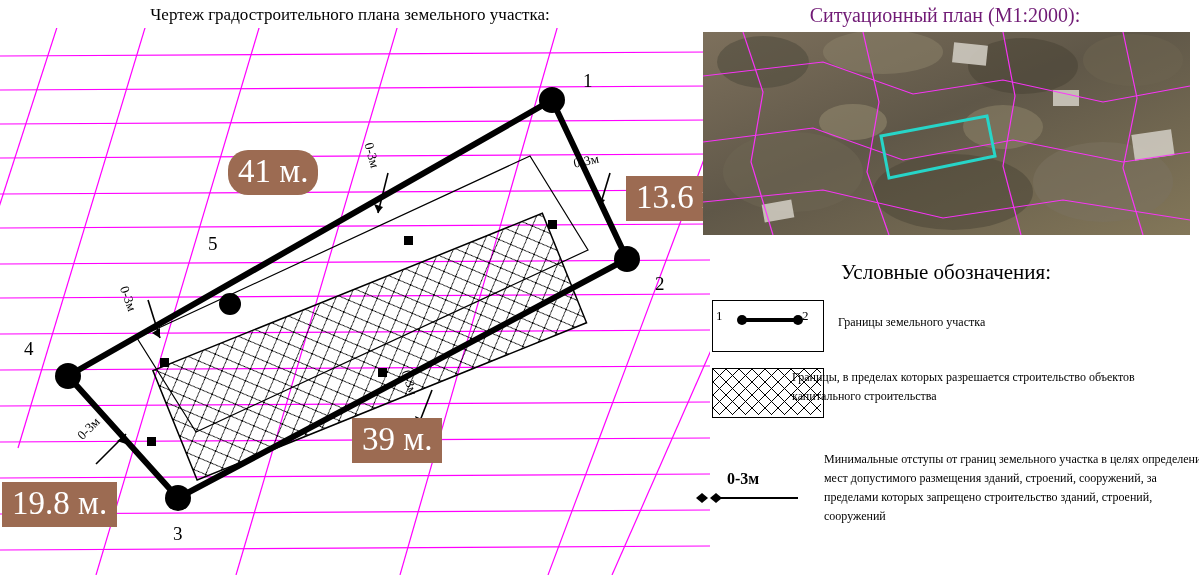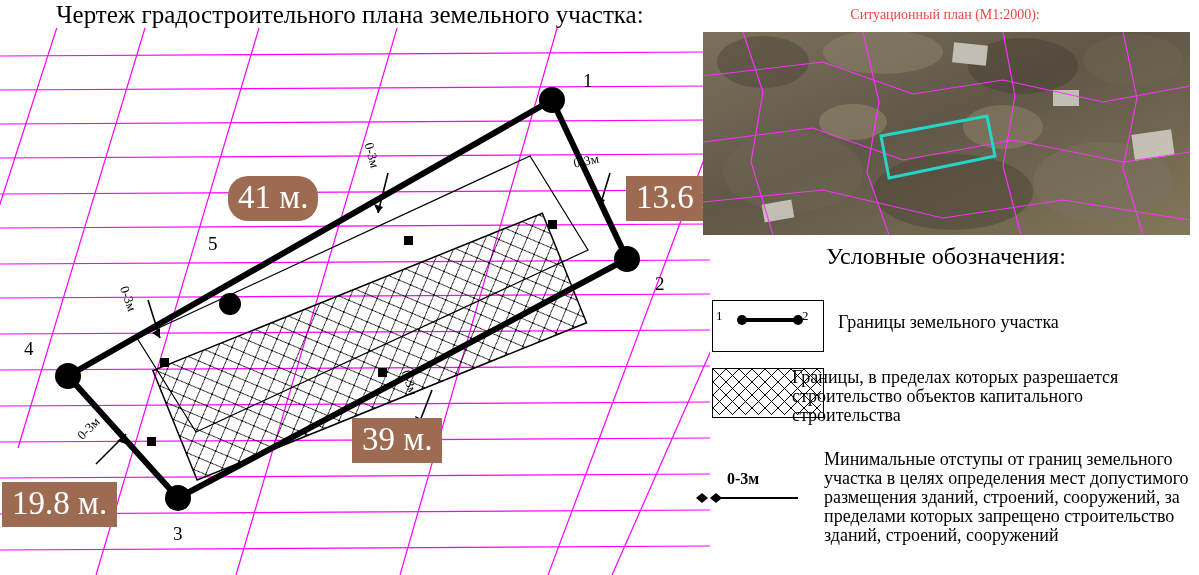--- a/index.html
+++ b/index.html
@@ -8,43 +8,43 @@
     background:#ffffff;
     font-family:"Liberation Serif", serif;
     position:relative;
     overflow:hidden;
   }
   .root{position:absolute;left:0;top:0;width:1199px;height:575px;}
 
   
   .title-left{
     position:absolute;left:40px;top:2px;width:620px;
-    text-align:center;font-size:25px;line-height:26px;color:#000;
+    text-align:center;font-size:17px;line-height:26px;color:#000;
   }
   .title-right{
     position:absolute;left:700px;top:2px;width:490px;
-    text-align:center;font-size:14px;line-height:26px;color:#ef4444;
+    text-align:center;font-size:20px;line-height:26px;color:#701a75;
   }
 
   
   .plan{position:absolute;left:0;top:28px;width:710px;height:547px;overflow:hidden;}
   .plan svg{display:block;}
 
   
   .dim{
     position:absolute;
     background:#9c6b52;
     color:#ffffff;
     font-size:33px;
     line-height:38px;
     padding:2px 10px 5px 10px;
     font-family:"Liberation Serif", serif;
     white-space:nowrap;
   }
-  #dim-41{left:228px;top:176px;border-radius:20px;}
+  #dim-41{left:228px;top:150px;border-radius:20px;}
   #dim-136{left:626px;top:176px;}
   #dim-39{left:352px;top:418px;}
   #dim-124{left:2px;top:482px;}
 
   
   .vnum{position:absolute;font-size:19px;color:#000;font-family:"Liberation Serif", serif;}
 
   
   .off{
     position:absolute;font-size:13px;color:#000;
@@ -53,30 +53,30 @@
 
   
   .sat{
     position:absolute;left:703px;top:32px;width:487px;height:203px;
     overflow:hidden;background:#6a6052;
   }
   .sat svg{display:block}
 
   
   .legend-title{
-    position:absolute;left:700px;top:243px;width:492px;text-align:center;
-    font-size:24px;color:#000;
+    position:absolute;left:700px;top:260px;width:492px;text-align:center;
+    font-size:21px;color:#000;
   }
   .lg-box{
     position:absolute;border:1px solid #000;background:#fff;
   }
   #lg1{left:712px;top:300px;width:110px;height:50px;}
   #lg2{left:712px;top:368px;width:110px;height:48px;}
   .lg-text{
-    position:absolute;font-size:18px;line-height:19px;color:#000;
+    position:absolute;font-size:12px;line-height:19px;color:#000;
   }
   #lg1t{left:838px;top:313px;width:350px;}
   #lg2t{left:792px;top:368px;width:350px;}
   #lg3t{left:824px;top:450px;width:390px;}
   #lg3lab{position:absolute;left:727px;top:470px;font-size:16px;font-weight:bold;color:#000;}
   .lg-sym{position:absolute;}
 </style>
 </head>
 <body>
 

